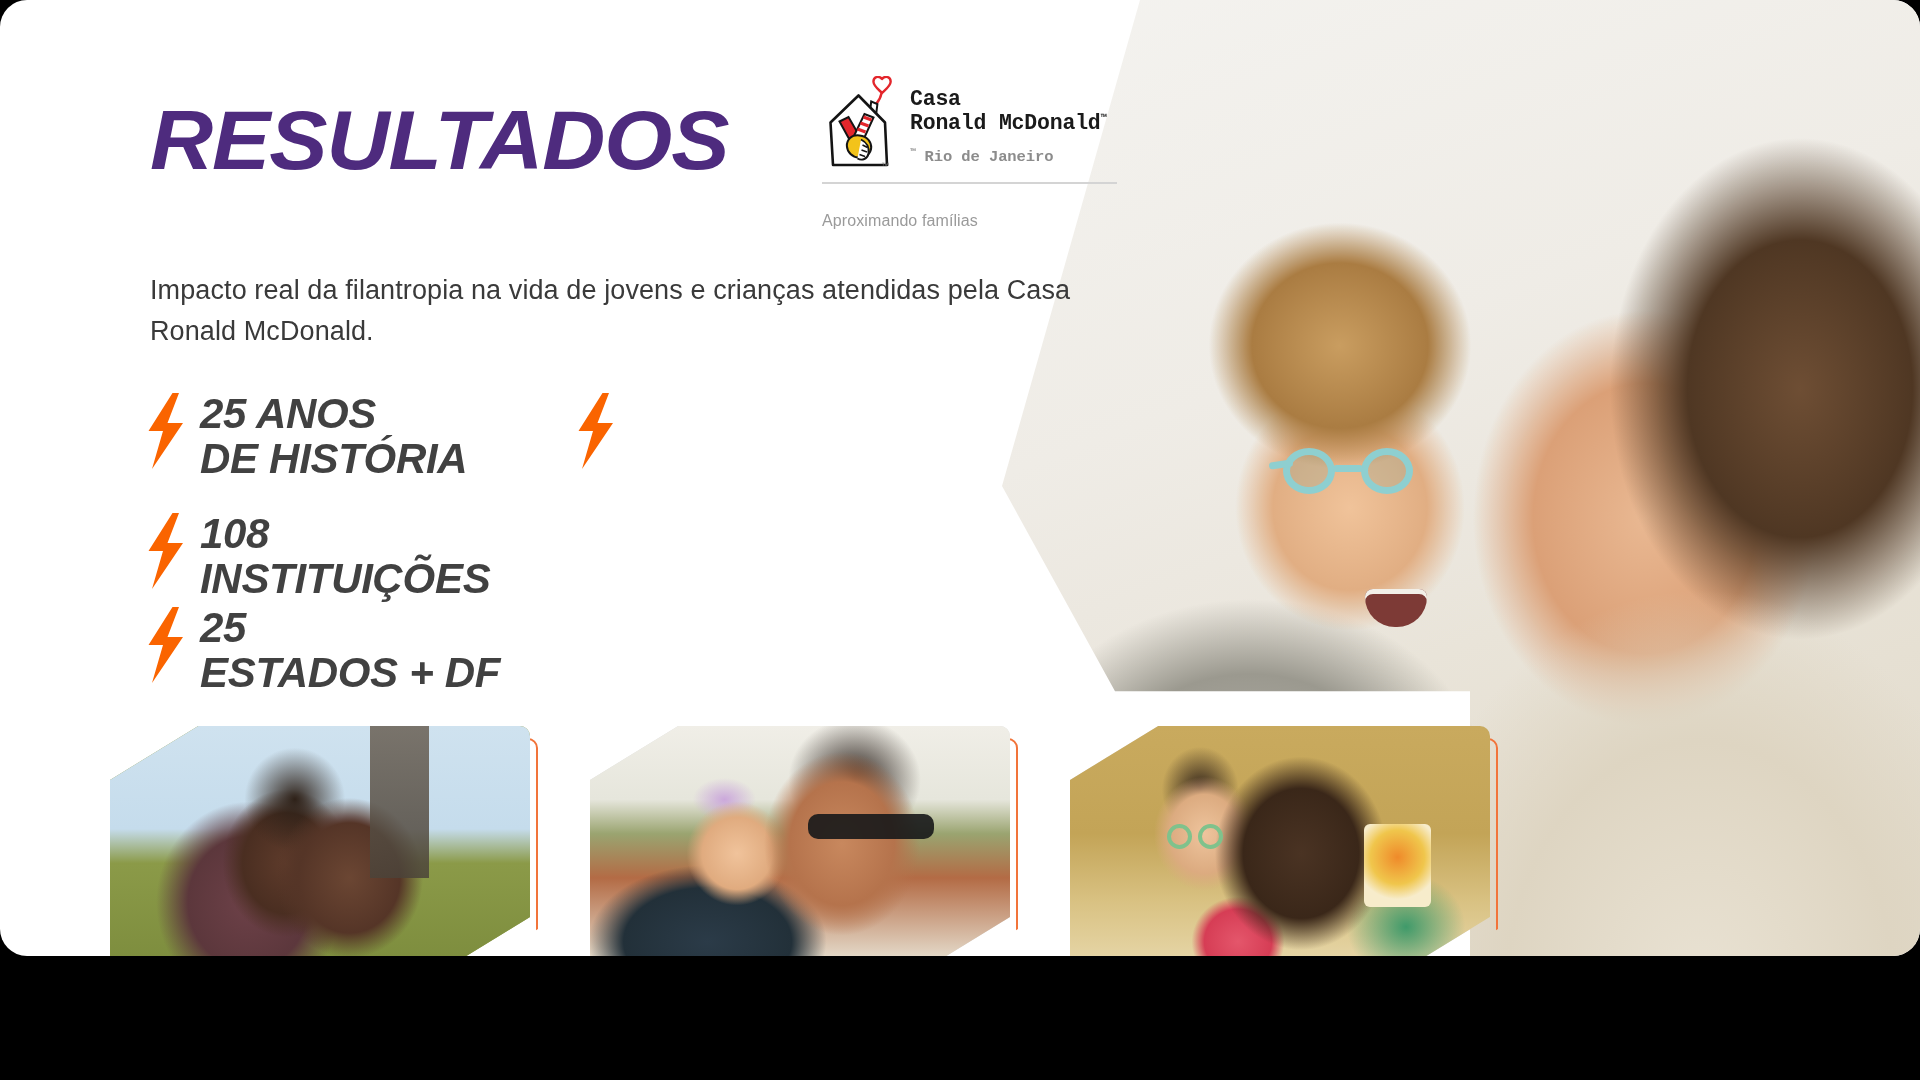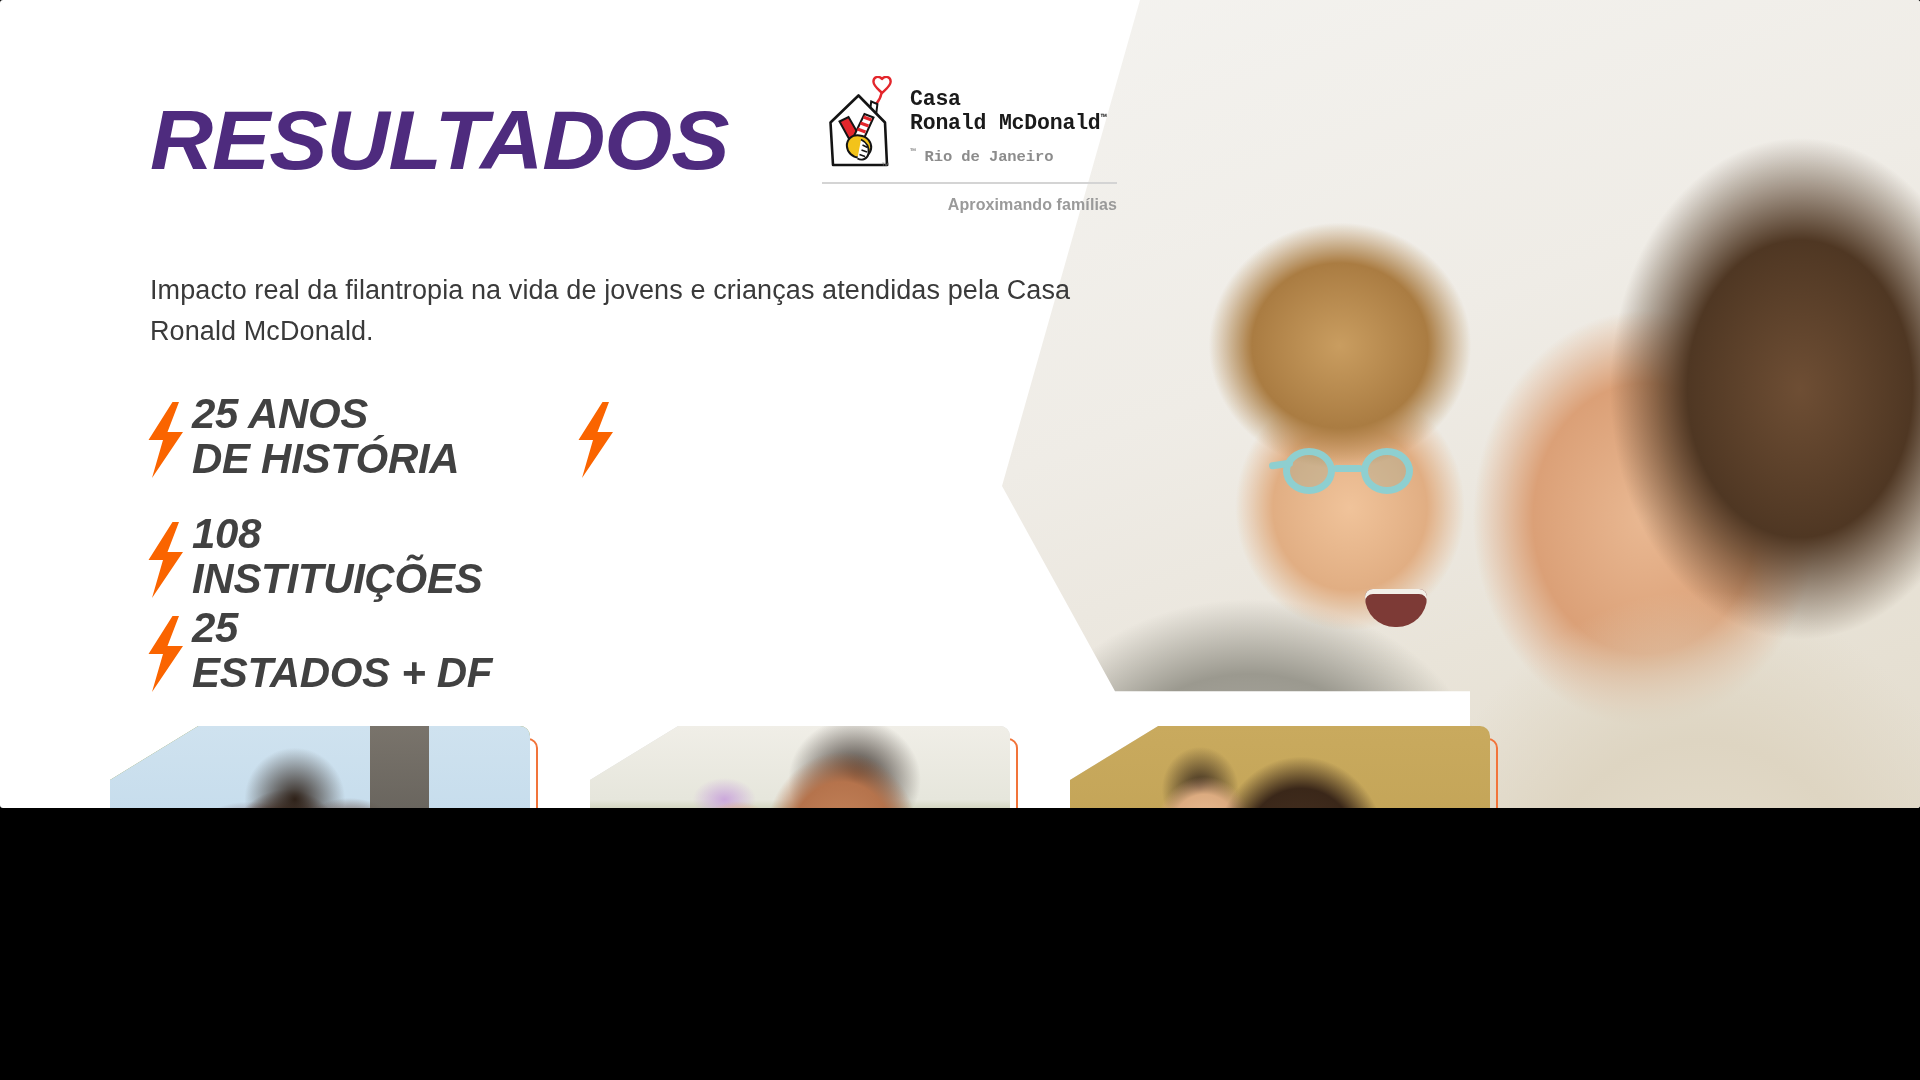--- a/index.html
+++ b/index.html
@@ -8,23 +8,23 @@
     background: #000;
     width: 1920px;
     height: 1080px;
     overflow: hidden;
   }
   * { box-sizing: border-box; }
 
   .slide {
     position: relative;
     width: 1920px;
-    height: 808px;
+    height: 956px;
     background: #ffffff;
-    border-radius: 3px;
+    border-radius: 27px;
     overflow: hidden;
     font-family: "Liberation Sans", sans-serif;
   }
 
   
   .hero-wrap {
     position: absolute;
     top: 0;
     right: 0;
     width: 1000px;
@@ -143,27 +143,26 @@
     letter-spacing: -.1px;
   }
   .logo-city .tm-s { font-size: 9px; vertical-align: super; }
   .logo-rule {
     margin-top: 14px;
     width: 295px;
     height: 1.5px;
     background: #d4d4d4;
   }
   .logo-tagline {
-    margin-top: 12px;
+    margin-top: 28px;
     width: 295px;
-    text-align: right;
+    text-align: left;
     font-size: 16px;
     color: #9a9a9a;
     letter-spacing: .1px;
-    font-weight: bold;
   }
 
   
   .lead {
     position: absolute;
     left: 150px;
     top: 270px;
     width: 960px;
     font-size: 27px;
     line-height: 1.52;
@@ -175,22 +174,22 @@
   
   .stats {
     position: absolute;
     left: 146px;
     top: 388px;
     width: 880px;
   }
   .stat-row { display: flex; }
   .stat {
     display: flex;
-    align-items: flex-end;
-    gap: 6px;
+    align-items: flex-start;
+    gap: 14px;
   }
   .stat-col-a { width: 430px; }
   .stat-label {
     font-size: 42px;
     font-weight: 900;
     font-style: italic;
     color: #414141;
     line-height: 1.07;
     letter-spacing: -.3px;
     white-space: pre-line;

